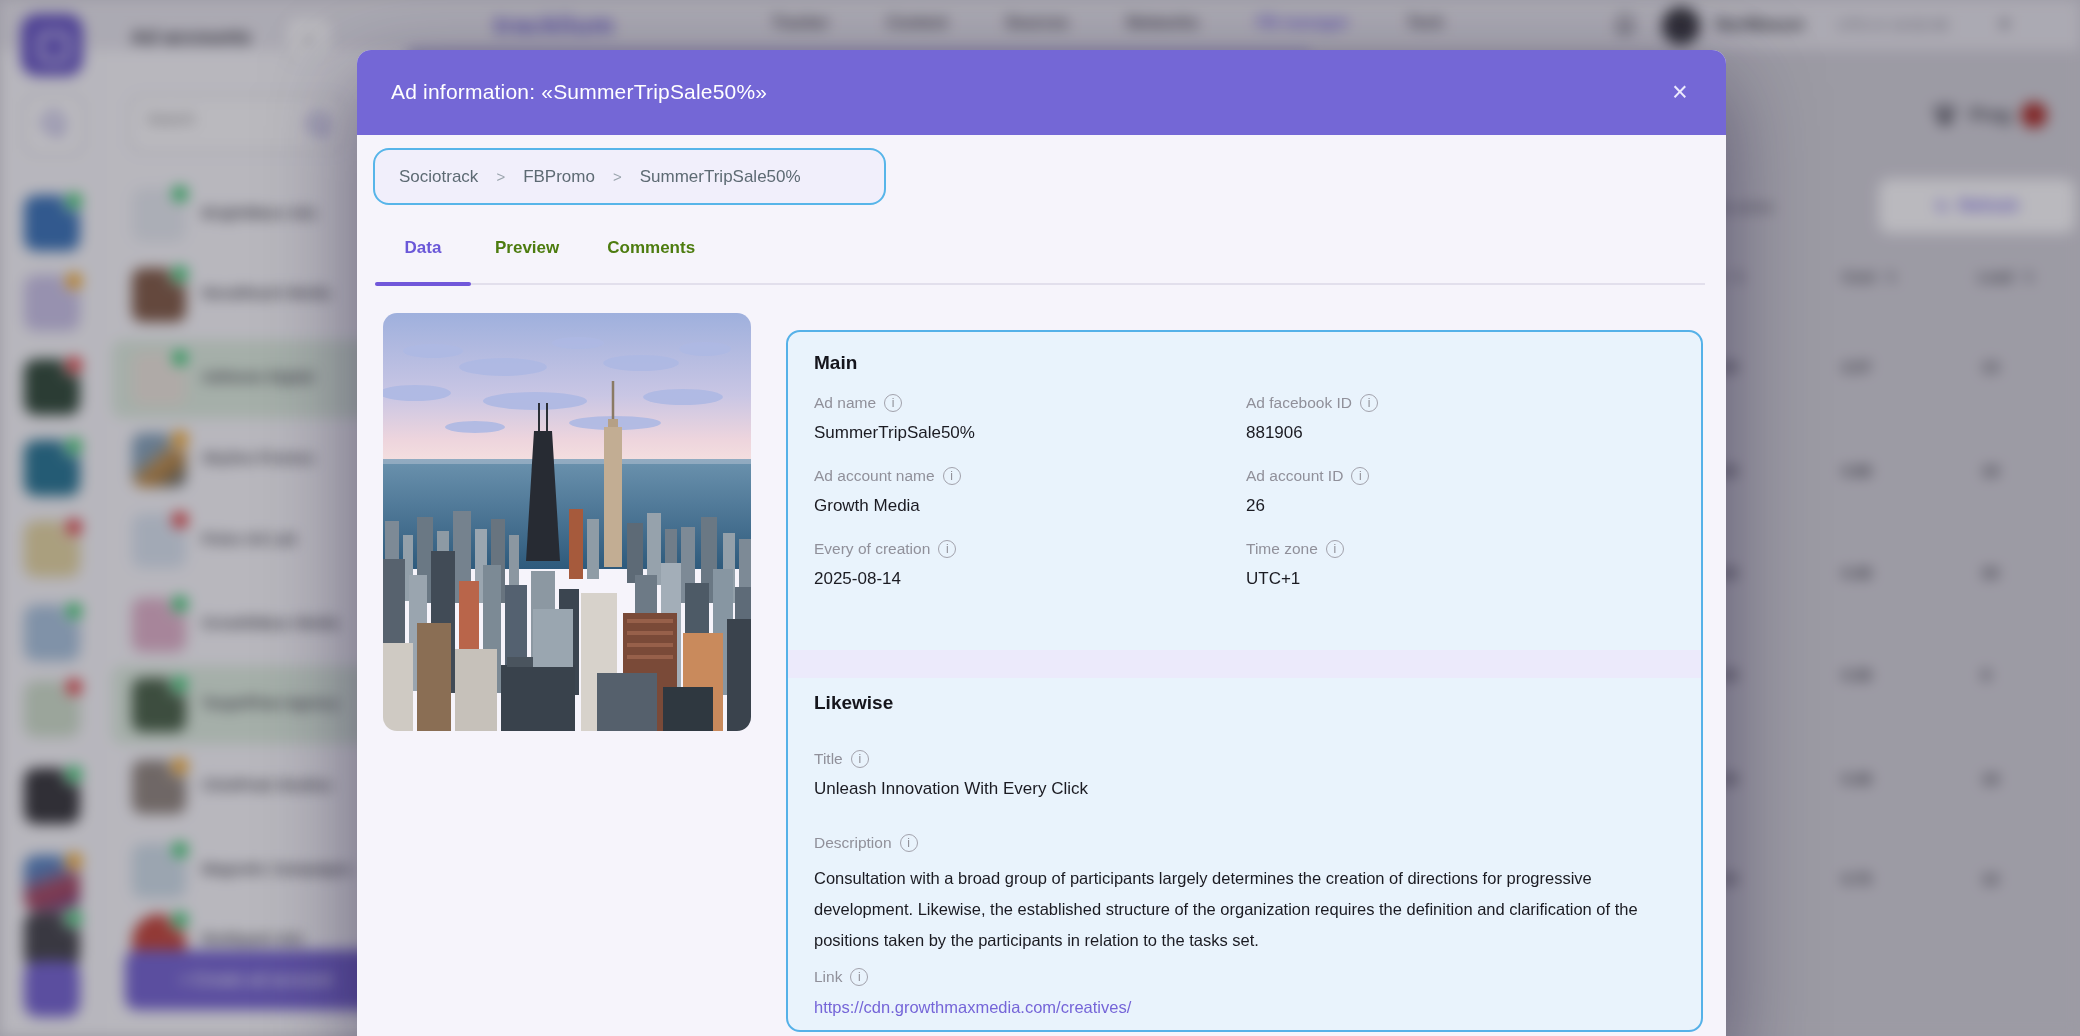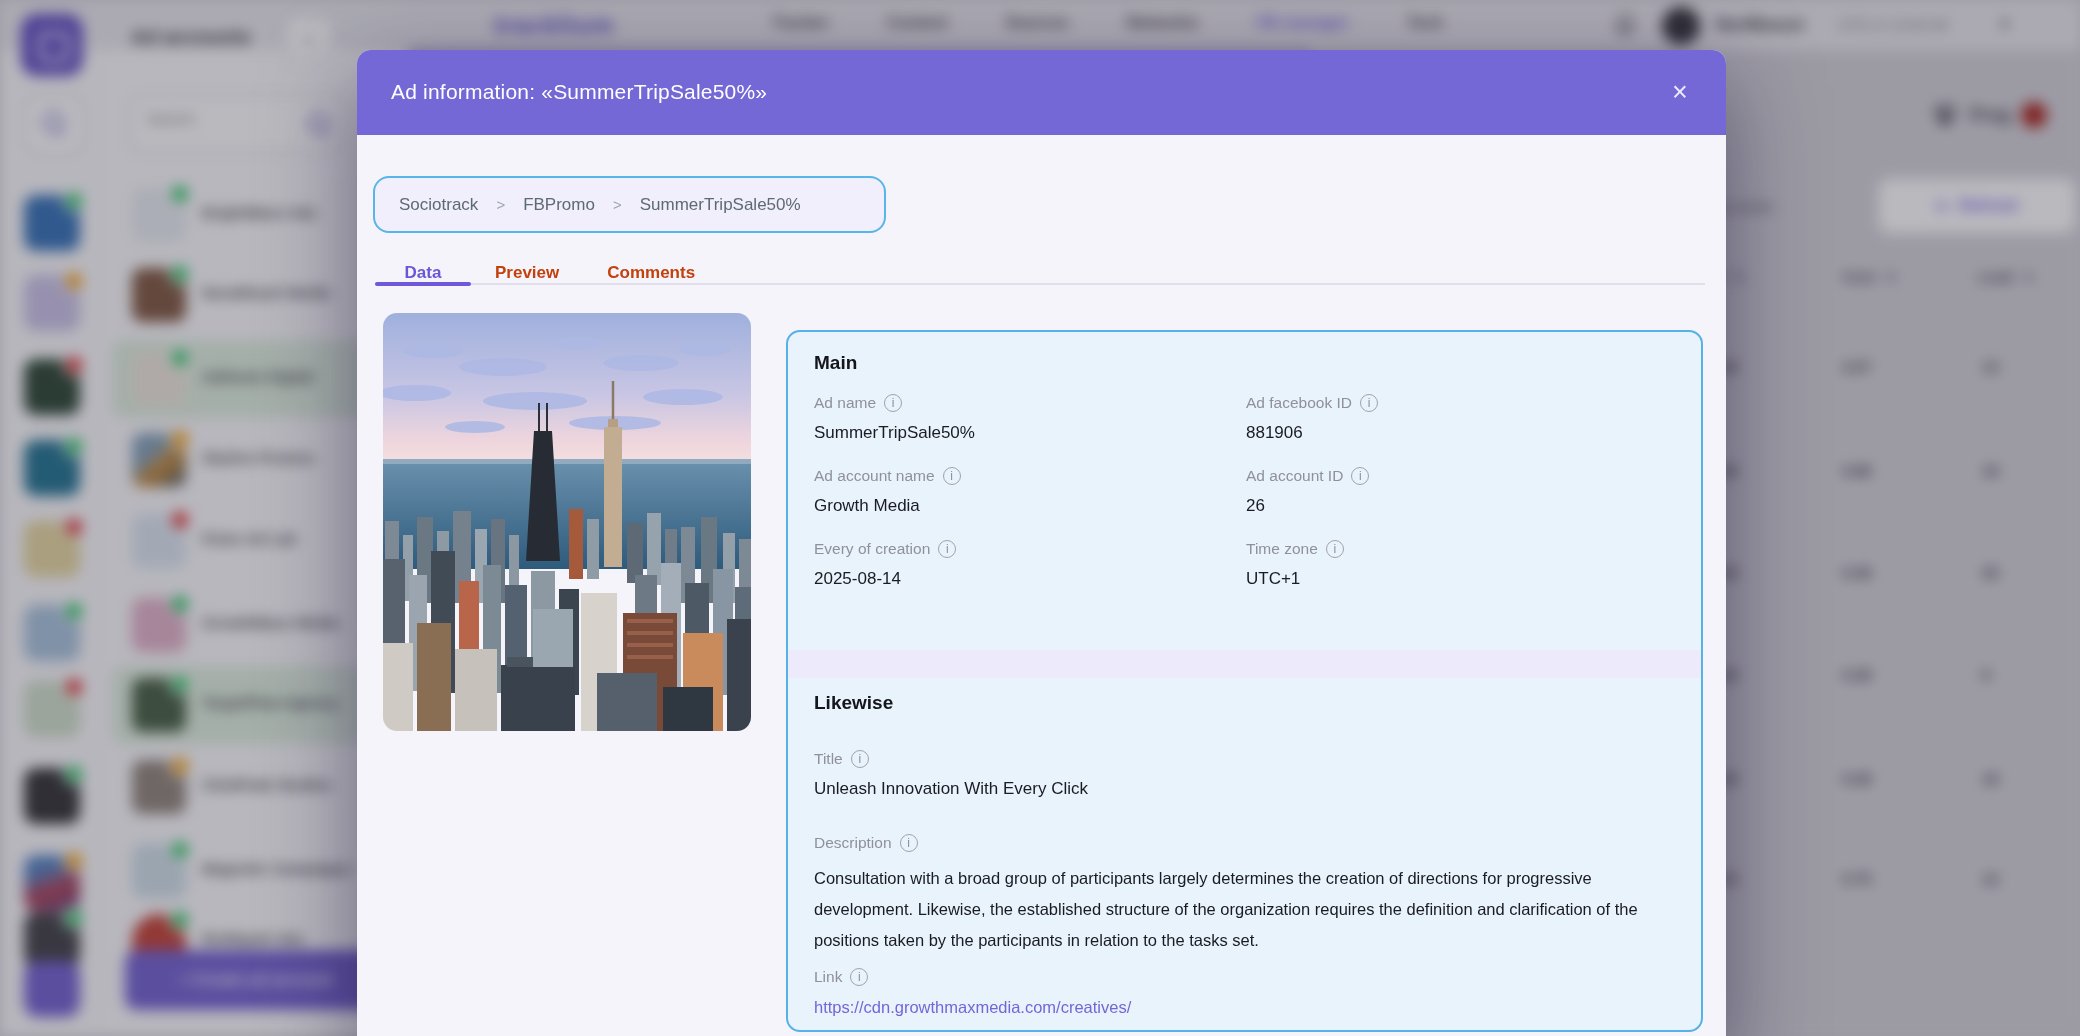--- a/index.html
+++ b/index.html
@@ -53,25 +53,25 @@
   .th{position:absolute;top:218px;font-size:15px;font-weight:700;color:#3f3f49;}
   .sorticon{font-size:14px;color:#6a6a76;margin-left:10px;}
   .cell{position:absolute;font-size:15px;font-weight:600;color:#303039;}
   
   .overlay{position:absolute;inset:0;background:rgba(58,54,70,0.35);}
   
   .modal{position:absolute;left:357px;top:50px;width:1369px;height:1000px;border-radius:14px 14px 0 0;background:#f6f4fb;box-shadow:0 30px 90px rgba(25,15,60,.5);}
   .m-head{position:absolute;left:0;top:0;width:100%;height:85px;border-radius:14px 14px 0 0;background:#7467d6;}
   .m-title{position:absolute;left:34px;top:30px;font-size:21px;font-weight:400;color:#ffffff;letter-spacing:.2px;}
   .m-close{position:absolute;right:28px;top:24px;width:36px;height:36px;color:#eceafd;font-size:27px;line-height:36px;text-align:center;cursor:pointer;}
-  .crumbbox{position:absolute;left:16px;top:98px;width:513px;height:57px;border:2px solid #57b5e9;border-radius:16px;background:#f1effb;display:flex;align-items:center;gap:18px;padding:0 24px;box-sizing:border-box;margin-top:28px;}
+  .crumbbox{position:absolute;left:16px;top:98px;width:513px;height:57px;border:2px solid #57b5e9;border-radius:16px;background:#f1effb;display:flex;align-items:center;gap:18px;padding:0 24px;box-sizing:border-box;}
   .crumb{font-size:17px;color:#5d6a73;}
   .crumbsep{font-size:15px;color:#9aa4ac;}
-  .tabs{position:absolute;left:18px;top:188px;display:flex;margin-top:25px;}
-  .tab{font-size:17px;font-weight:600;color:#c2410c;padding:0 24px 20px 24px;}
+  .tabs{position:absolute;left:18px;top:188px;display:flex;}
+  .tab{font-size:17px;font-weight:600;color:#4d7c0f;padding:0 24px 20px 24px;}
   .tab.first{padding-left:0;padding-right:0;width:96px;text-align:center;}
   .tab.active{color:#6a57d8;}
   .tabline{position:absolute;left:18px;top:233px;width:1330px;height:2px;background:#e2dfec;}
   .tabind{position:absolute;left:18px;top:232px;width:96px;height:4px;border-radius:2px;background:#7157da;}
   .creative{position:absolute;left:26px;top:263px;width:368px;height:418px;border-radius:14px;overflow:hidden;}
   .creative svg{display:block;}
   
   .card{position:absolute;left:429px;top:280px;width:917px;height:702px;border:2px solid #55b1e8;border-radius:14px;background:#e9f3fc;box-sizing:border-box;overflow:hidden;}
   .c-h{position:absolute;left:26px;font-size:19px;font-weight:700;color:#15151c;}
   .fields{position:absolute;left:26px;top:62px;width:860px;display:grid;grid-template-columns:432px 432px;grid-row-gap:24px;}

